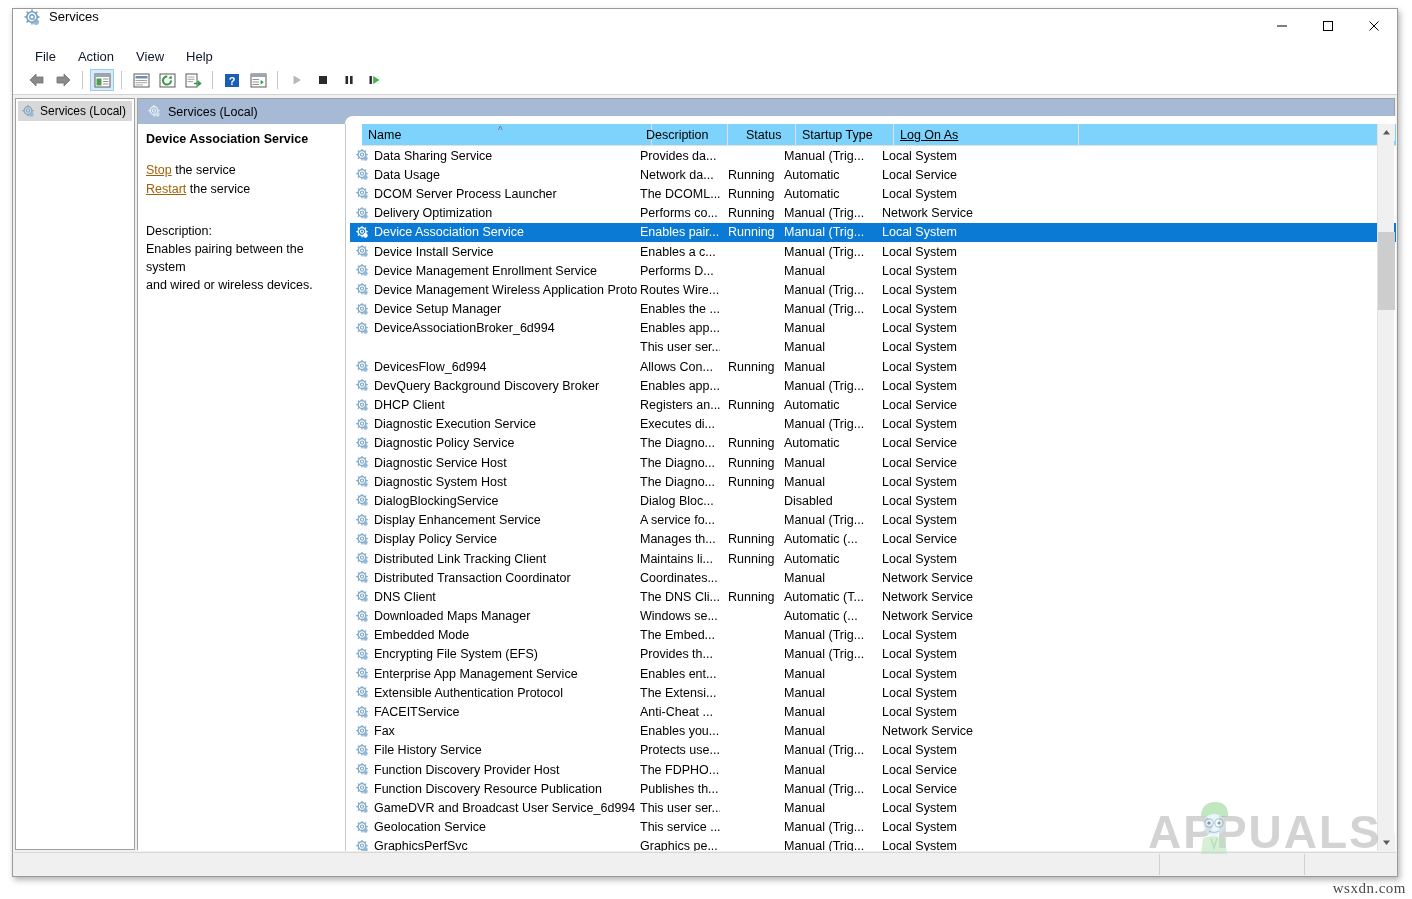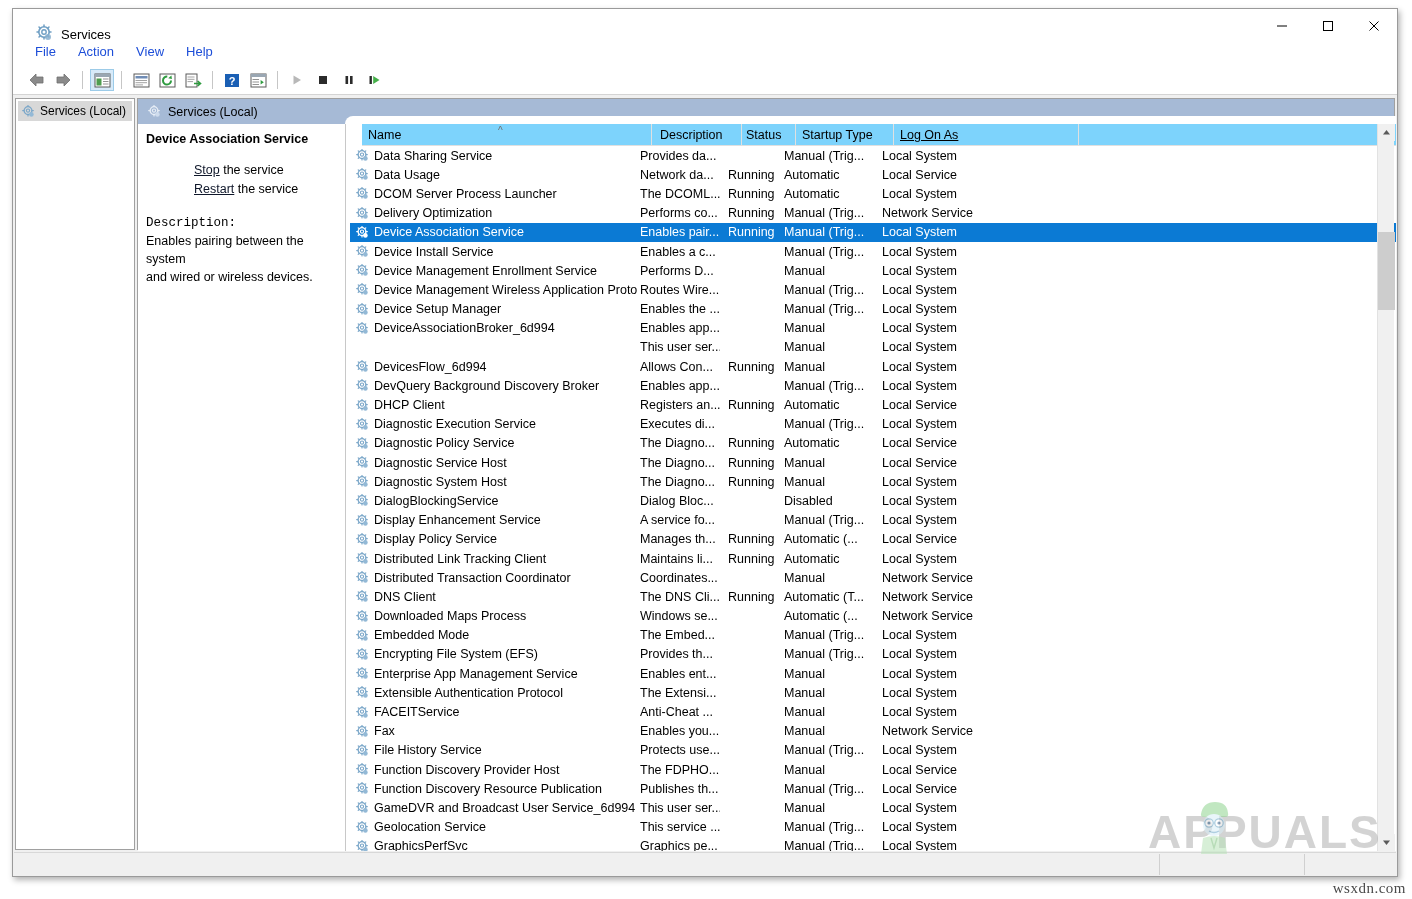--- a/index.html
+++ b/index.html
@@ -27,22 +27,21 @@
     border: 1px solid #9a9a9a;
     box-shadow: 2px 3px 6px rgba(0,0,0,0.30);
   }
 
   
   .titlebar {
     position: relative;
     height: 33px;
     background: #ffffff;
     display: flex;
-    align-items: flex-end;
-    padding-left: 12px;
+    align-items: flex-start;
   }
   .title-icon {
     margin-left: 10px;
     width: 18px; height: 18px;
     position: relative;
   }
   .title-text {
     margin-left: 8px;
     font-size: 13px;
     color: #000;
@@ -58,24 +57,24 @@
     display: flex; align-items: center; justify-content: center;
     color: #000;
     font-size: 13px;
   }
 
   
   .menubar {
     height: 24px;
     background: #ffffff;
     display: flex;
-    align-items: flex-start;
+    align-items: flex-end;
     padding-left: 12px;
     font-size: 13px;
-    color: #1d4ed8;
+    color: #0f172a;
   }
   .menu-item {
     padding: 2px 10px;
     margin-right: 2px;
     cursor: default;
   }
 
   
   .toolbar {
     height: 29px;
@@ -170,26 +169,25 @@
     font-size: 12.5px;
     color: #000;
   }
   .det-title {
     font-weight: bold;
     font-size: 12.5px;
     margin-bottom: 14px;
     line-height: 1.2;
   }
   .det-link {
-    color: #0f172a;
+    color: #a16207;
     text-decoration: underline;
-    margin-left: 48px;
   }
   .det-line { line-height: 1.55; }
-  .det-desc-head { margin-top: 14px; line-height: 1.45; font-family: Liberation Mono, monospace; }
+  .det-desc-head { margin-top: 22px; line-height: 1.45; }
   .det-desc-body { line-height: 1.45; }
 
   
   .vsplit {
     position: absolute;
     left: 207px; top: 25px;
     width: 5px; height: 727px;
     background: #ffffff;
     border-left: 1px solid #c8c8c8;
   }
@@ -583,21 +581,21 @@
         </div>
 
         <div class="vsplit"></div>
 
         <div class="listwrap">
           <div class="lv-header">
             <div class="lv-th" style="left:0; width:290px;">
               <span>Name</span>
               <span class="sort-caret" style="left:136px;">^</span>
             </div>
-            <div class="lv-th" style="left:292px; width:88px;">
+            <div class="lv-th" style="left:278px; width:88px;">
               <span>Description</span>
             </div>
             <div class="lv-th" style="left:378px; width:56px;">
               <span>Status</span>
             </div>
             <div class="lv-th" style="left:434px; width:98px;">
               <span>Startup Type</span>
             </div>
             <div class="lv-th" style="left:532px; width:185px;text-decoration:underline;">
               <span>Log On As</span>
@@ -1269,21 +1267,21 @@
                           <line x1="4.1" y1="0" x2="5.3" y2="0"></line>
                           <line x1="-3.8" y1="-3.8" x2="-2.9" y2="-2.9"></line>
                           <line x1="2.9" y1="2.9" x2="3.8" y2="3.8"></line>
                           <line x1="2.9" y1="-2.9" x2="3.8" y2="-3.8"></line>
                           <line x1="-3.8" y1="3.8" x2="-2.9" y2="2.9"></line>
                         </g>
                       </g>
                       <circle cx="9.4" cy="9.4" r="2.3" fill="#93b9d6"></circle>
                     </svg>
                   </span>
-                  <span class="nm">Downloaded Maps Process</span>
+                  <span class="nm">Downloaded Maps Manager</span>
                 </div>
                 <div class="lv-cell cell-desc">Windows se...</div>
                 <div class="lv-cell cell-status"></div>
                 <div class="lv-cell cell-start">Automatic (...</div>
                 <div class="lv-cell cell-logon">Network Service</div>
               </div>
               <div class="lv-row">
                 <div class="lv-cell cell-name">
                   <span class="gear-wrap">
                     <svg width="13" height="13" viewBox="0 0 13 13">

